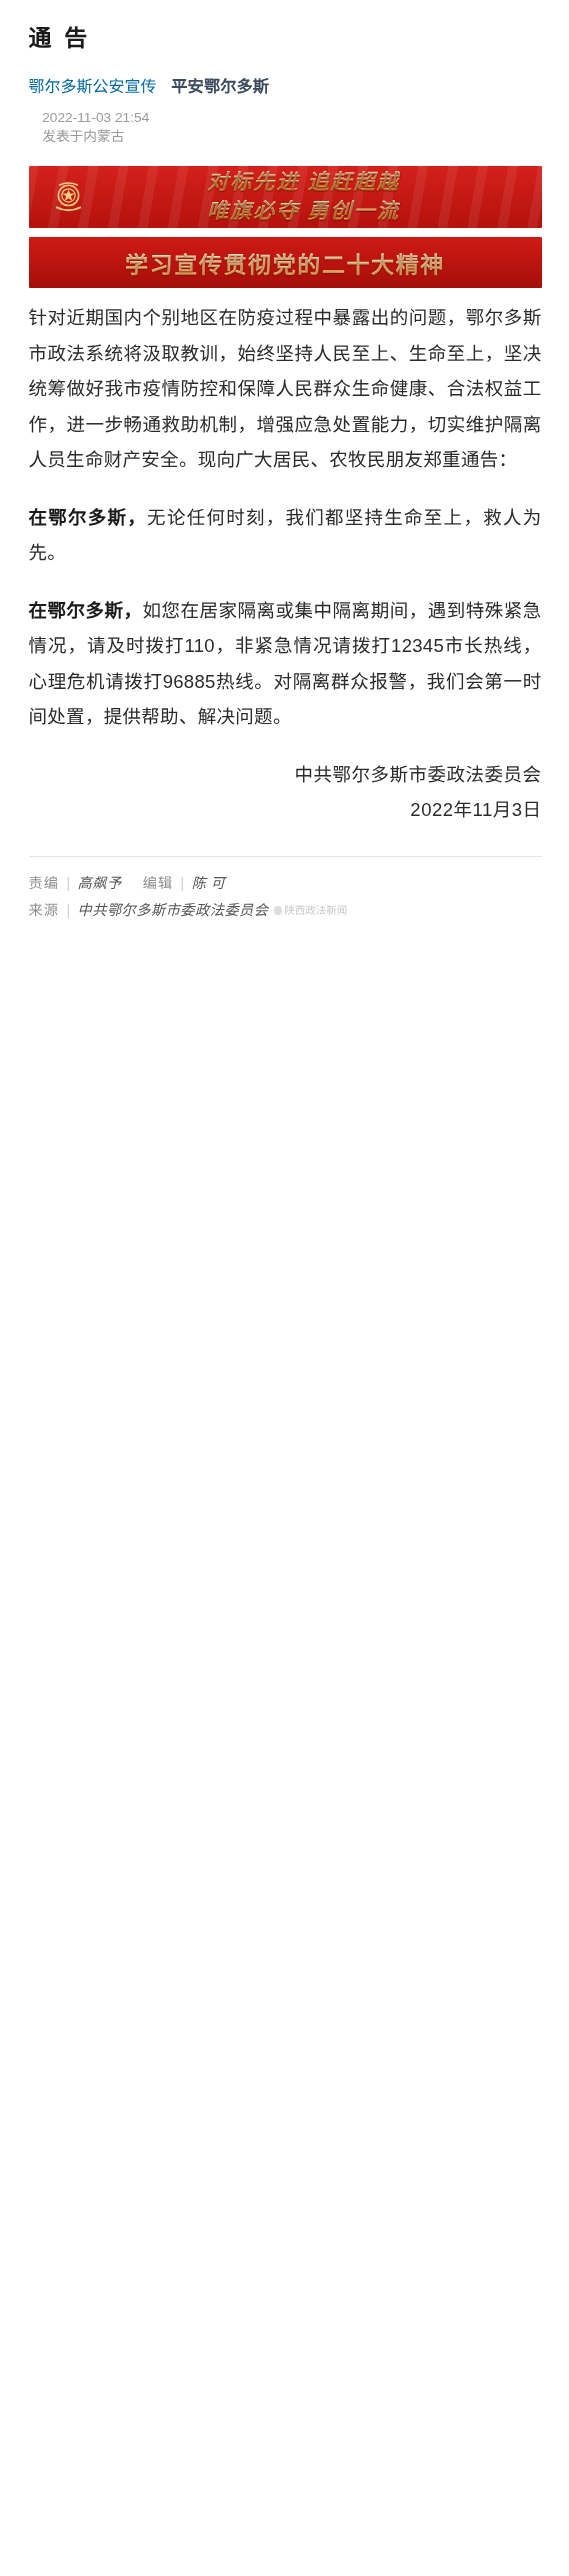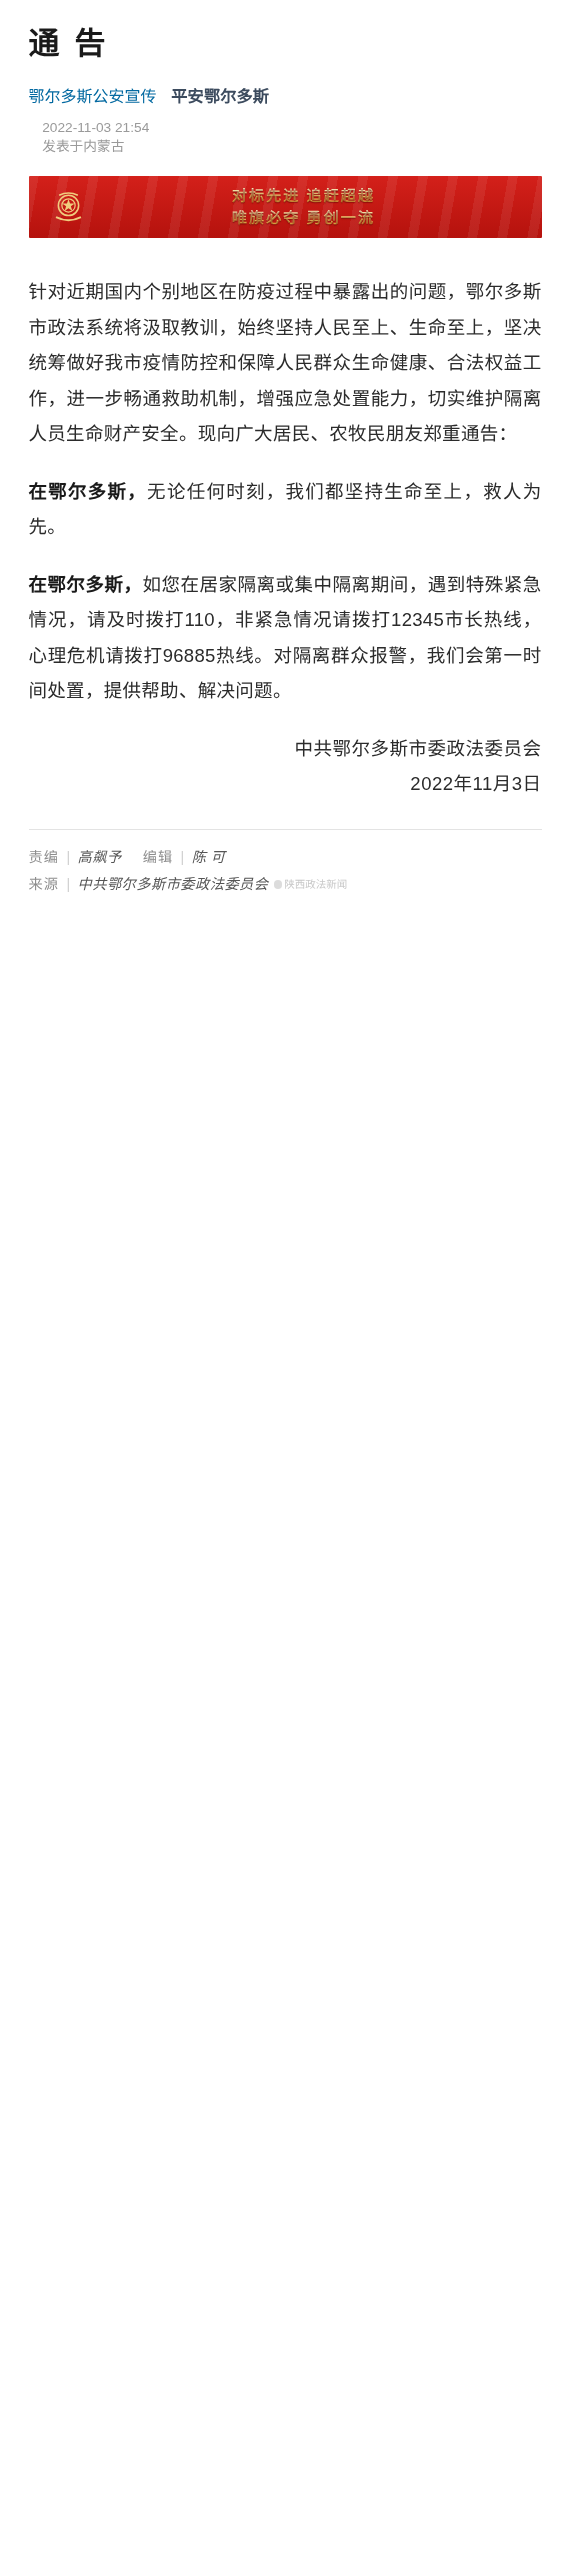--- a/index.html
+++ b/index.html
@@ -15,21 +15,21 @@
     color: #222222;
     -webkit-font-smoothing: antialiased;
   }
   .page {
     width: 570px;
     box-sizing: border-box;
     padding: 0 28.5px;
   }
   
   .article-title {
-    font-size: 31px;
+    font-size: 23px;
     font-weight: bold;
     letter-spacing: 3.2px;
     color: #1a1a1a;
     margin: 24px 0 0 0;
     line-height: 1.3;
   }
   .meta-row {
     margin-top: 19px;
     display: flex;
     align-items: baseline;
@@ -95,27 +95,28 @@
   .banner-lines {
     position: relative;
     text-align: center;
     color: #ffe9a8;
     font-weight: bold;
     line-height: 1.22;
     text-shadow: 0 1.1px 1.1px rgba(90,0,0,.5);
     padding-left: 37px;
   }
   .banner-lines .ln {
-    font-size: 15px;
+    font-size: 21px;
     letter-spacing: 2.1px;
     white-space: nowrap;
     background: linear-gradient(180deg,#fff6d2 0%, #f7d266 55%, #e0a534 100%);
     -webkit-background-clip: text;
     background-clip: text;
     color: transparent;
+    font-style: italic;
   }
   .banner-lines .ln + .ln { margin-top: 3.2px; }
 
   .banner-red2 {
     position: relative;
     margin-top: 9.5px;
     width: 513px;
     height: 51px;
     background: linear-gradient(180deg, #cf1a14 0%, #a50f0b 100%);
     border-radius: 1.1px;
@@ -130,21 +131,21 @@
     letter-spacing: 1.6px;
     white-space: nowrap;
     background: linear-gradient(180deg,#fffbe8 0%, #ffe9a0 50%, #f0c254 100%);
     -webkit-background-clip: text;
     background-clip: text;
     color: transparent;
     text-shadow: 0 1.1px 1.6px rgba(80,0,0,.35);
   }
   
   .body-text {
-    margin-top: 36px;
+    margin-top: 12px;
   }
   .para {
     font-size: 18.5px;
     line-height: 1.92;
     color: #2b2b2b;
     text-align: justify;
     margin: 0 0 22px 0;
     letter-spacing: 0.3px;
   }
   .para b {
@@ -232,20 +233,23 @@
         <polygon points="50,30 54,41 66,41 56,48 60,60 50,53 40,60 44,48 34,41 46,41" fill="#f3d684"></polygon>
         <path d="M18 76 Q50 92 82 76" fill="none" stroke="#f3d684" stroke-width="5"></path>
         <path d="M26 20 Q50 8 74 20" fill="none" stroke="#f3d684" stroke-width="4"></path>
       </svg>
       <div class="banner-lines">
         <div class="ln">对标先进  追赶超越</div>
         <div class="ln">唯旗必夺  勇创一流</div>
       </div>
     </div>
 
+    <div class="banner-red2">
+      <div class="txt">学习宣传贯彻党的二十大精神</div>
+    </div>
 
   </div>
 
   <div class="body-text">
 
     <p class="para">
       <b></b><span>针对近期国内个别地区在防疫过程中暴露出的问题，鄂尔多斯市政法系统将汲取教训，始终坚持人民至上、生命至上，坚决统筹做好我市疫情防控和保障人民群众生命健康、合法权益工作，进一步畅通救助机制，增强应急处置能力，切实维护隔离人员生命财产安全。现向广大居民、农牧民朋友郑重通告：</span>
     </p>
 
     <p class="para">

